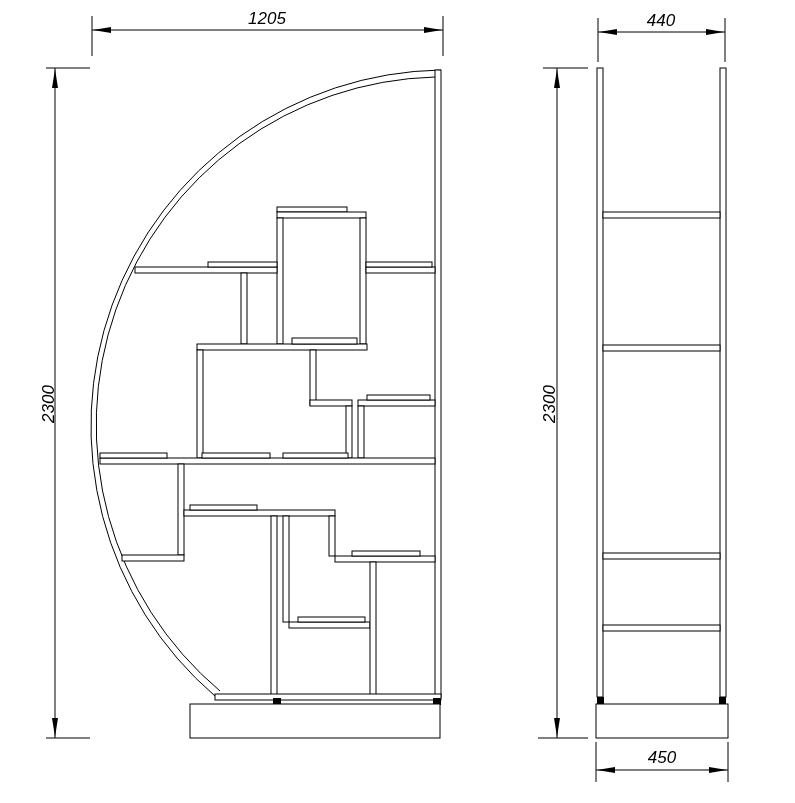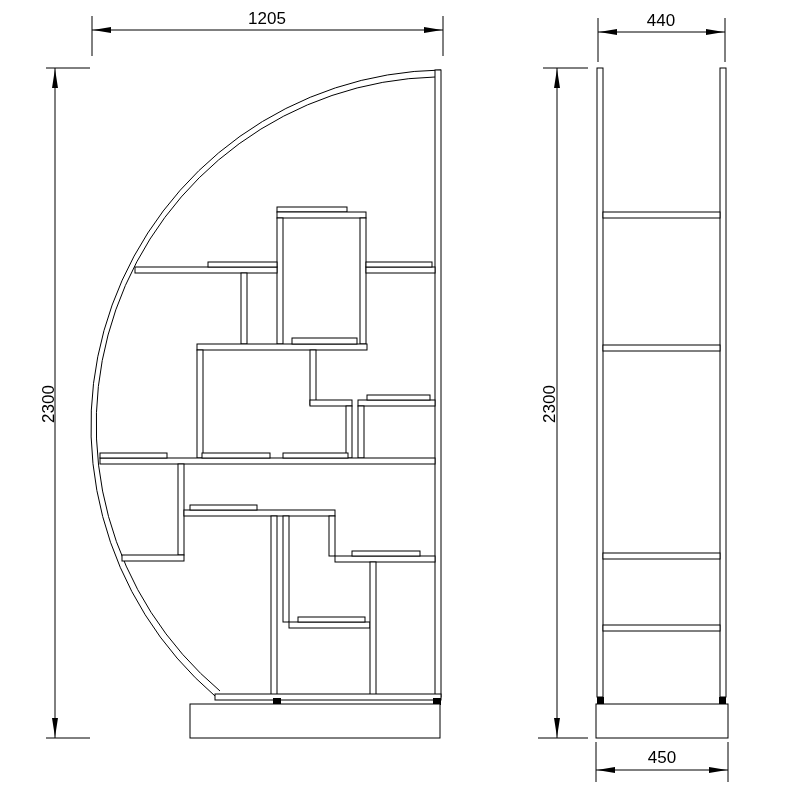--- a/index.html
+++ b/index.html
@@ -1,17 +1,17 @@
 <!DOCTYPE html>
 <html style="--line: #000000; --bg: #ffffff;"><head>
 <meta charset="utf-8">
 <style>
   :root { --line:#000000; --bg:#ffffff; }
   html,body{margin:0;padding:0;background:var(--bg);}
-  .stage{width:795px;height:803px;background:var(--bg);position:relative;}
+  .stage{width:795px;height:803px;background:var(--bg);position:relative;font-style:italic;}
   svg{display:block;}
   .ln{stroke:var(--line);stroke-width:1;fill:none;}
   .plank{stroke:var(--line);stroke-width:1;fill:#ffffff;}
   .solid{fill:var(--line);stroke:none;}
   text{font-family:"Liberation Sans",sans-serif;font-size:17px;fill:var(--line);}
 </style>
 </head>
 <body>
 
 <div class="stage">

